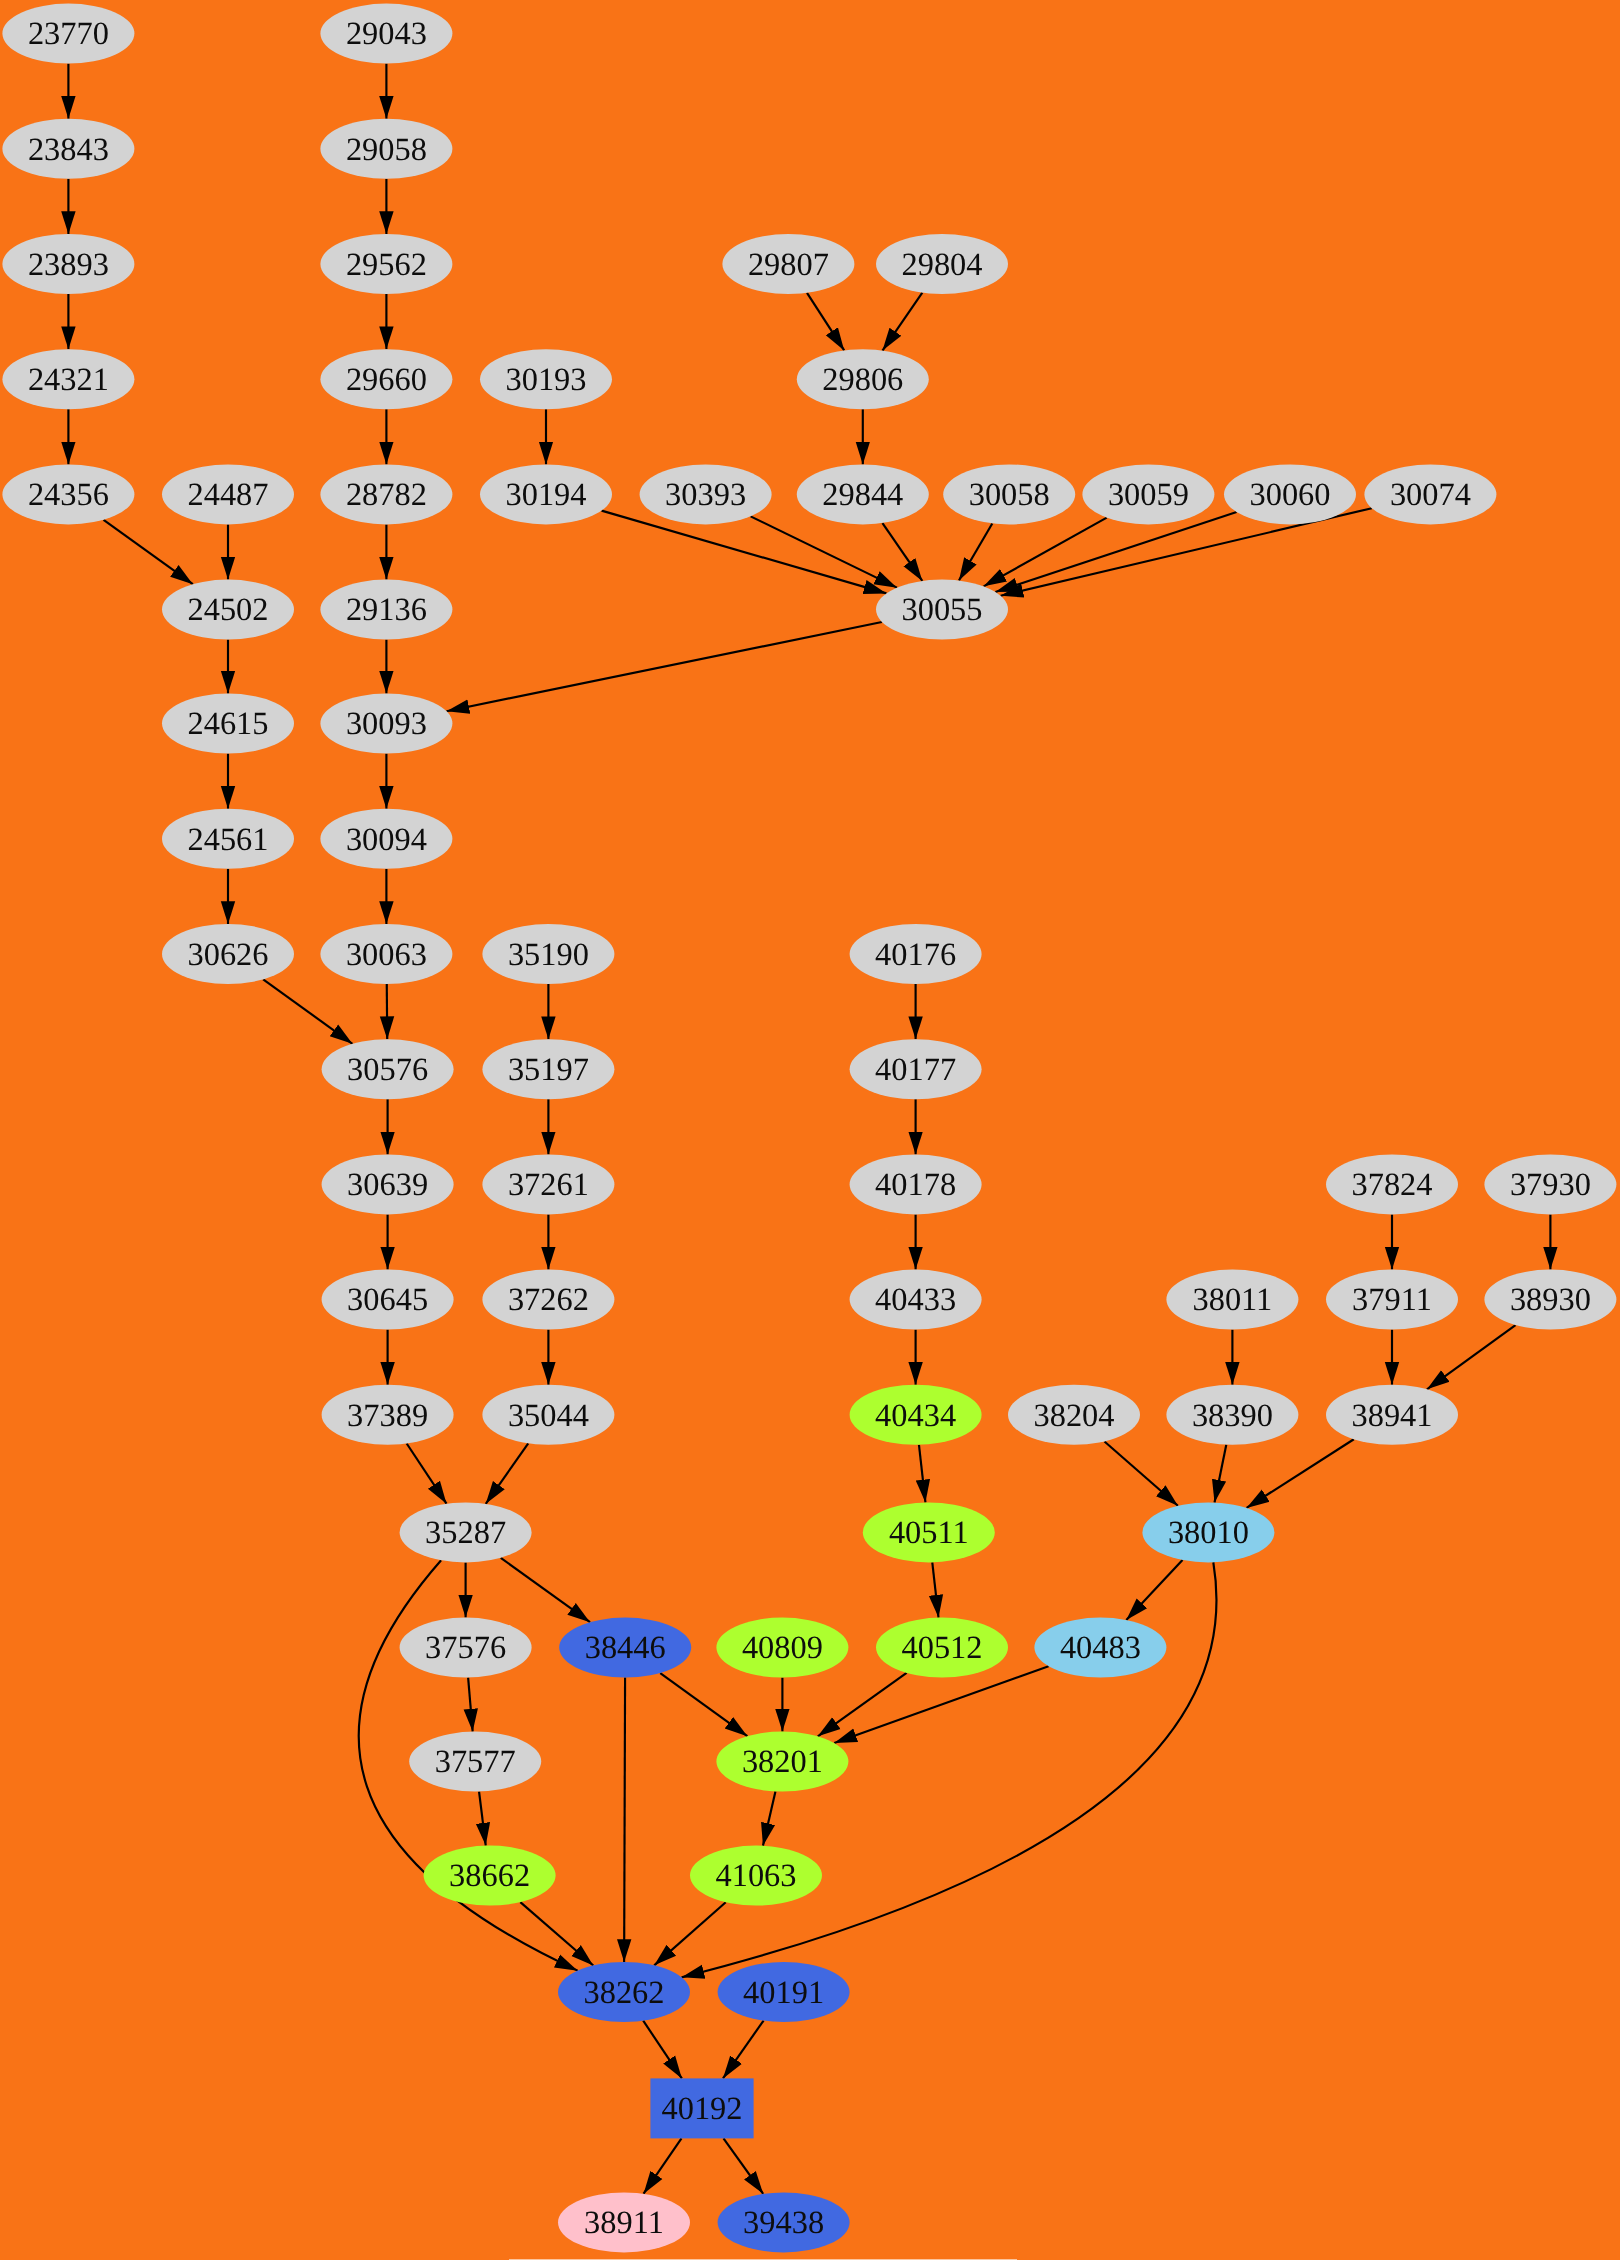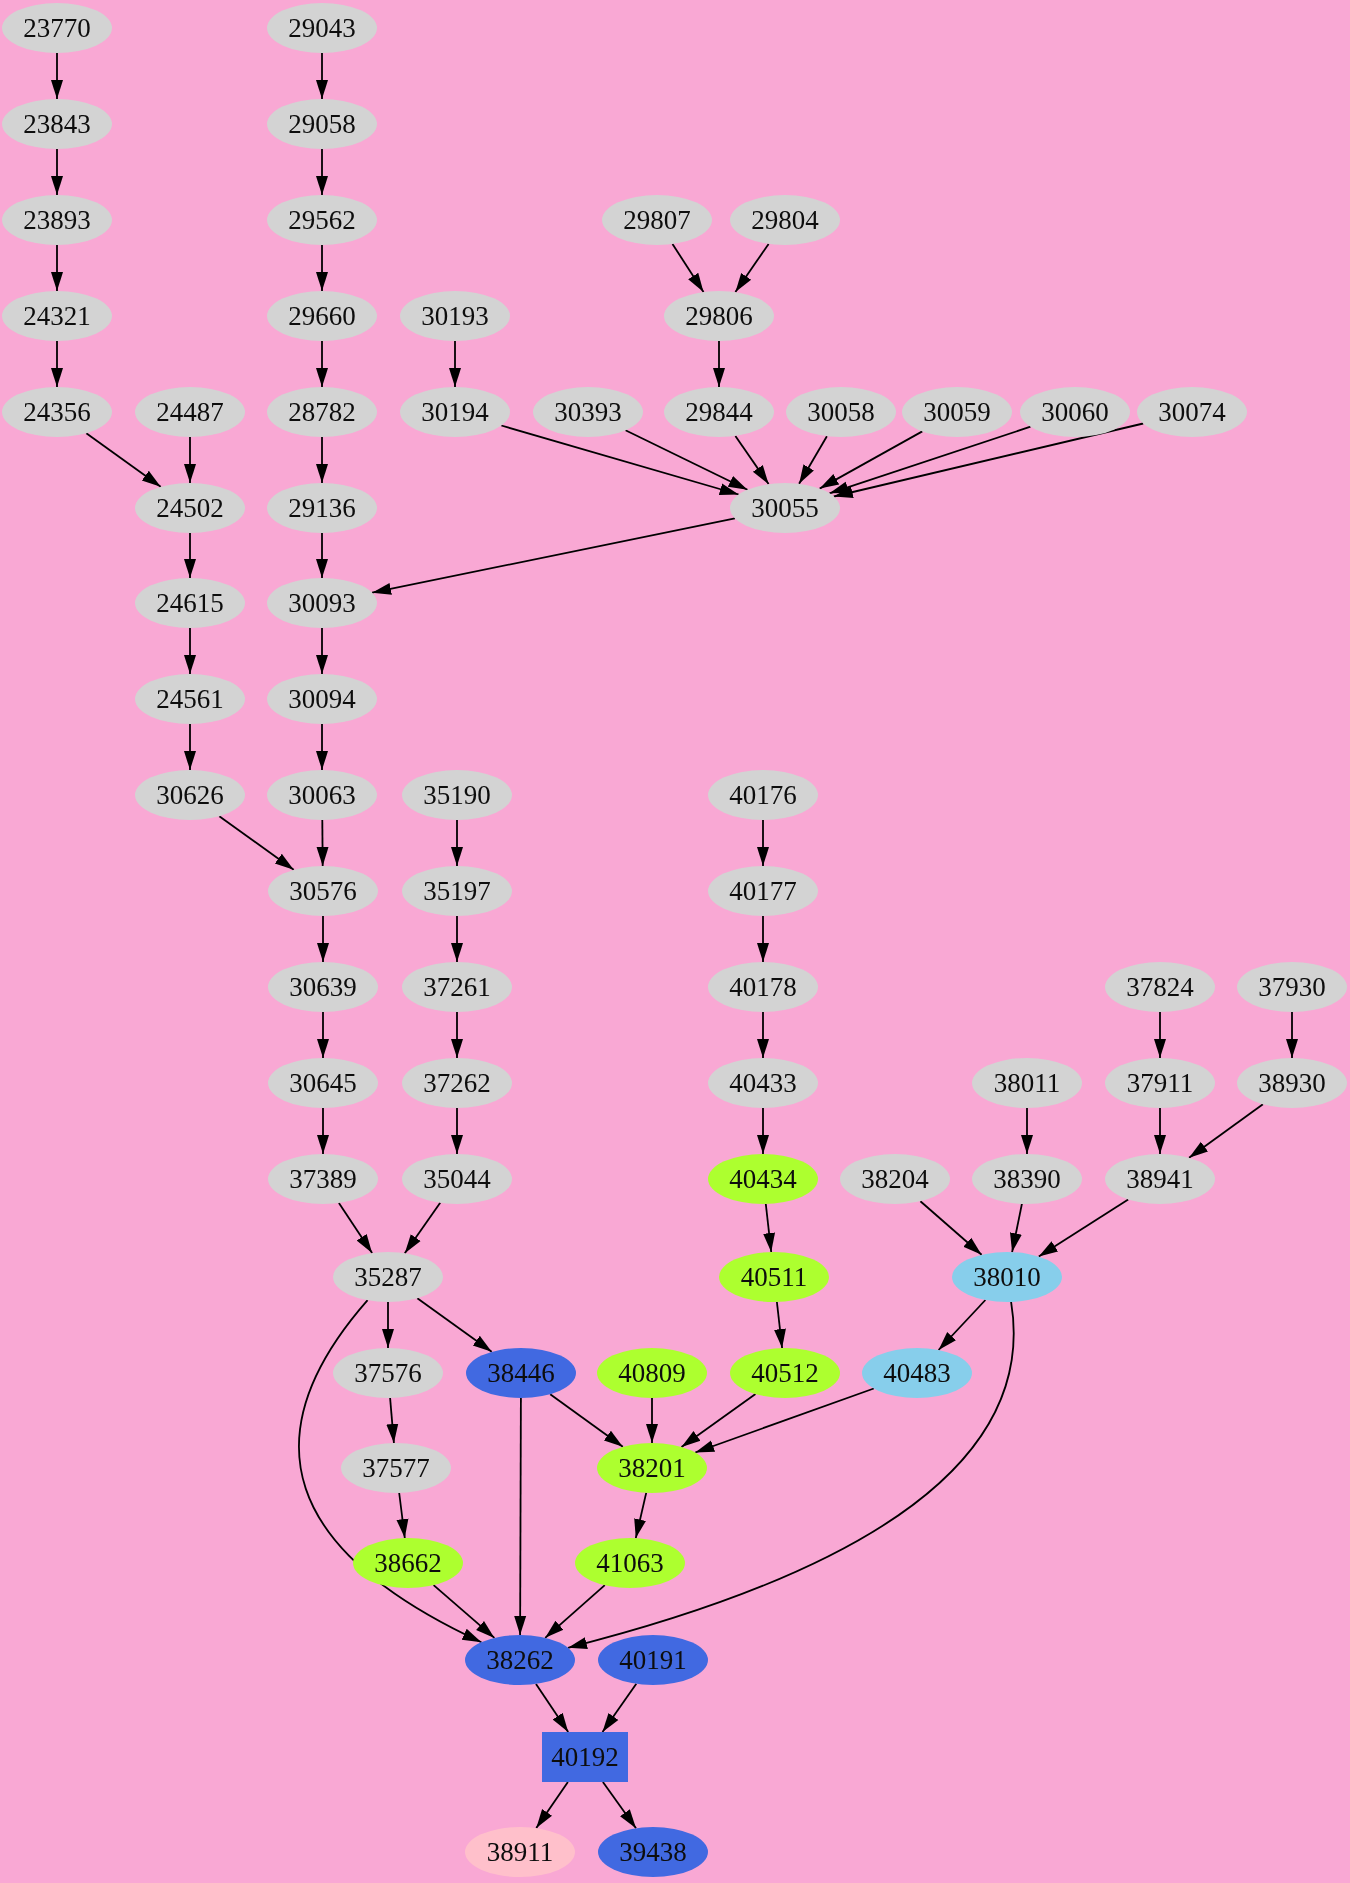--- a/index.html
+++ b/index.html
@@ -1,16 +1,16 @@
 <!DOCTYPE html>
 <html><head>
 <meta charset="utf-8">
 <style>
   html, body { margin: 0; padding: 0; background: #ffffff; }
-  .stage { width: 1350px; height: 1883px; background: #f9a8d4; position: relative; overflow: hidden; }
+  .stage { width: 1350px; height: 1883px; background: #f97316; position: relative; overflow: hidden; }
   svg { display: block; }
   .edge { fill: none; stroke: #000000; stroke-width: 1.8px; }
   .nlabel {
     font-family: "Liberation Serif", "DejaVu Serif", serif;
     font-size: 27px;
     fill: #0d0d0d;
     text-anchor: middle;
   }
 </style>
 </head>

